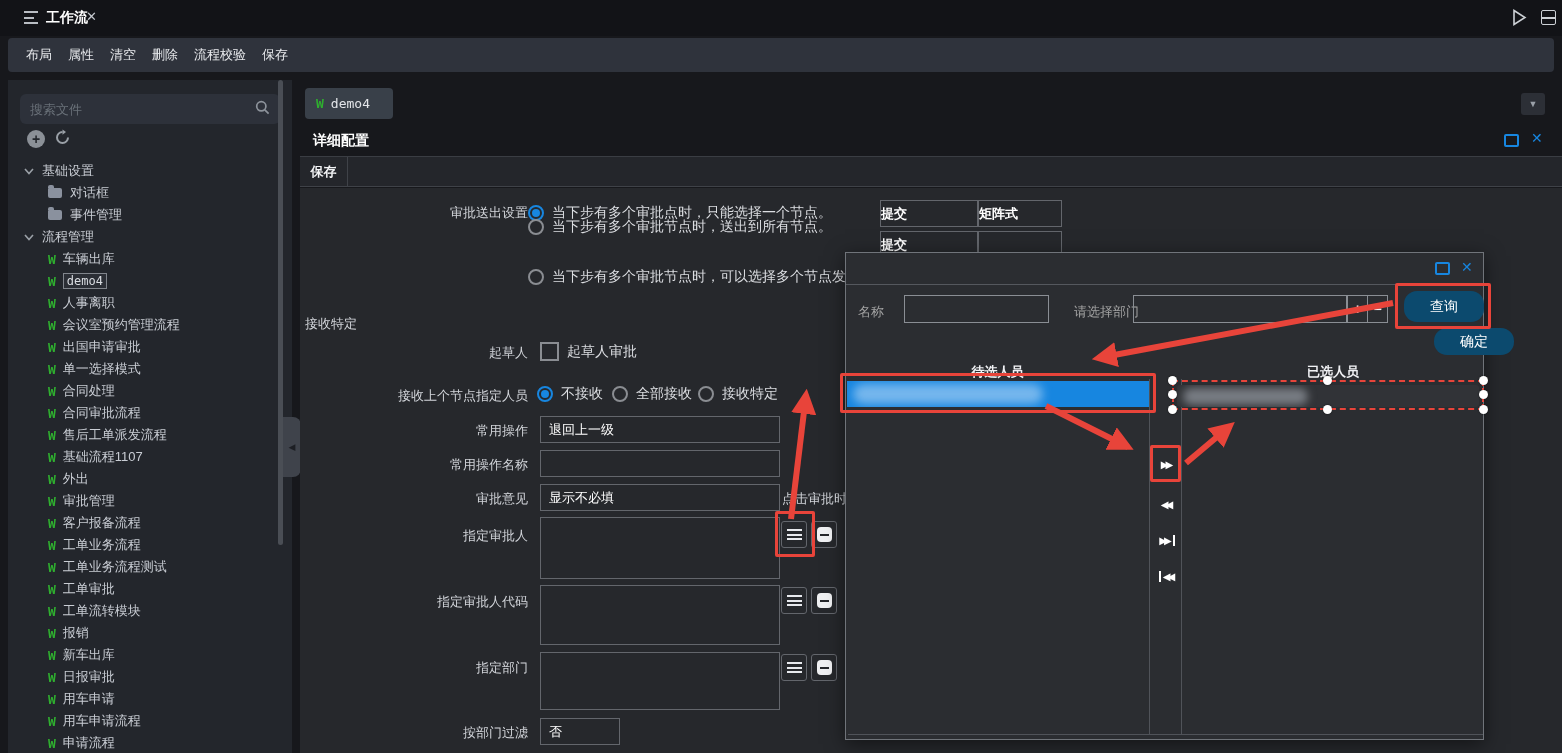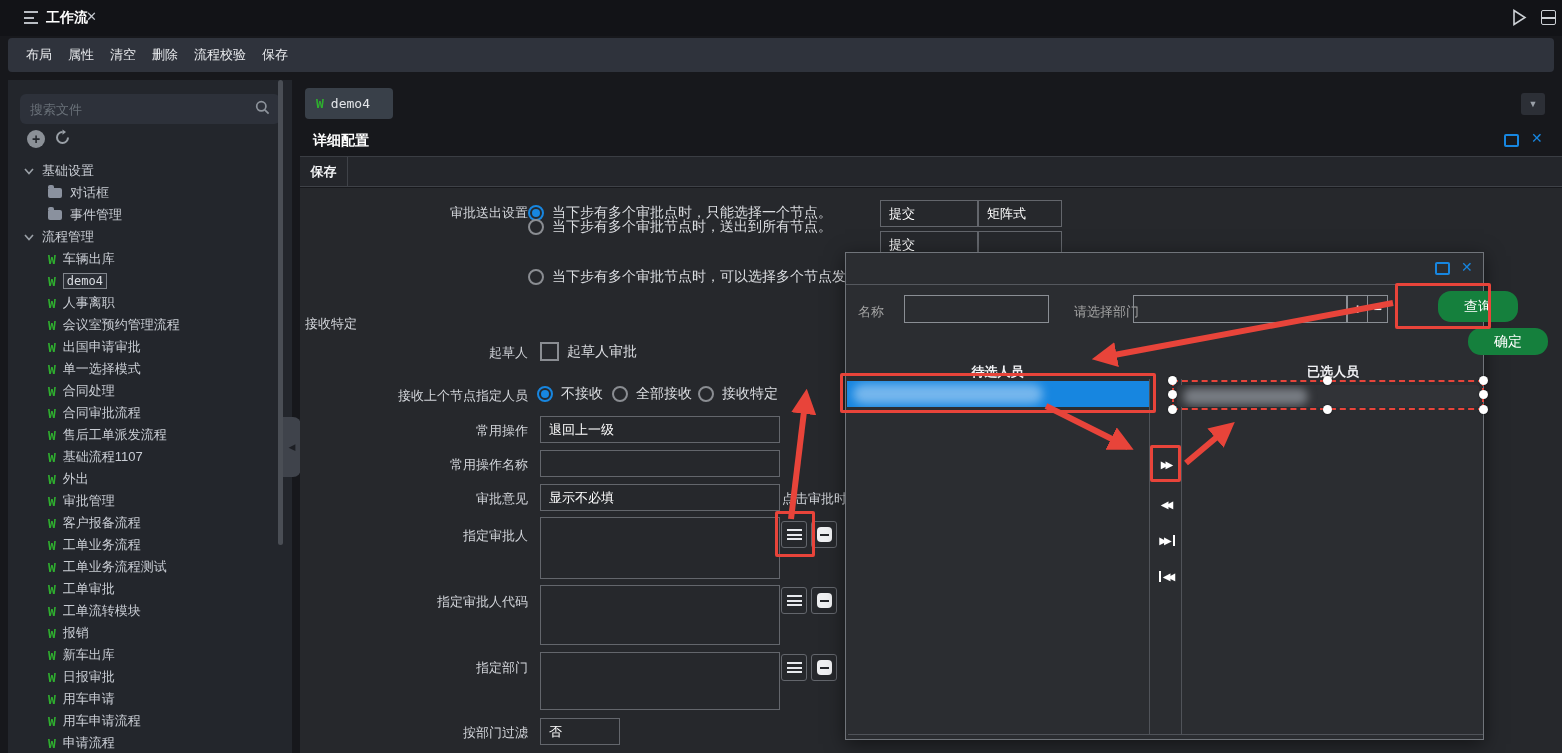--- a/index.html
+++ b/index.html
@@ -69,43 +69,43 @@
   .f-sec { position:absolute; left:5px; color:#d2d5da; font-size:13px; }
   .opt-lbl { color:#dcdee2; font-size:14px; white-space:nowrap; }
   .radio { width:16px; height:16px; border:2px solid #8a8d92; border-radius:50%; background:transparent; flex:none; }
   .radio.sel { border-color:#1786e0; position:relative; }
   .radio.sel::after { content:""; position:absolute; left:2px; top:2px; width:8px; height:8px; border-radius:50%; background:#1786e0; }
   .opt-row { position:absolute; display:flex; align-items:center; gap:8px; }
   .checkbox { width:19px; height:19px; border:2px solid #8a8d92; background:transparent; }
   .f-input { position:absolute; border:1px solid #63666c; background:transparent; color:#ffffff;
     font-size:13px; font-family:inherit; padding:12px 8px; outline:none; }
   .f-area { position:absolute; border:1px solid #63666c; background:transparent; }
-  .ddbox { position:absolute; border:1px solid #63666c; color:#ffffff; font-size:13px; font-weight:normal;
-    display:flex; align-items:center; padding-left:8px; }
+  .ddbox { position:absolute; border:1px solid #63666c; color:#ffffff; font-size:13px; font-weight:bold;
+    display:flex; align-items:center; padding-left:0; }
   .sq-btn { position:absolute; width:26px; height:27px; border:1px solid #63666c; border-radius:3px;
     display:flex; align-items:center; justify-content:center; }
   .list-ic { width:15px; height:11px; display:flex; flex-direction:column; justify-content:space-between; }
   .list-ic i { display:block; height:2px; background:#e8eaee; }
   .minus-ic { width:15px; height:15px; background:#f0f1f3; border-radius:4px; position:relative; }
   .minus-ic::after { content:""; position:absolute; left:3px; top:6.5px; width:9px; height:2px; background:#26282c; }
   .note-txt { position:absolute; color:#d2d5da; font-size:13px; white-space:nowrap; }
 
   
   #modal { left:845px; top:252px; width:639px; height:488px; background:#2b2d31; border:1px solid #70747a;
     box-shadow:0 4px 18px rgba(0,0,0,.5); z-index:20; }
   .m-titlebar { left:0; top:0; width:637px; height:32px; border-bottom:1px solid #55585e; }
   .m-max { left:589px; top:9px; width:15px; height:13px; border:2px solid #1786e0; border-radius:2px; }
   .m-close { left:615px; top:6px; color:#1786e0; font-size:14px; font-weight:bold; }
   .m-lbl { position:absolute; color:#a3a3a3; font-size:13px; white-space:nowrap; }
   .m-input { position:absolute; border:1px solid #8a8e94; background:transparent; color:#fff; font-size:13px;
     font-family:inherit; padding:0 7px; outline:none; }
   .pm-cell { position:absolute; width:21px; height:28px; border:1px solid #8a8e94; color:#f2f3f5;
     font-weight:bold; font-size:14px; display:flex; align-items:center; justify-content:center; }
-  .blue-btn { position:absolute; background:#15803d; color:#ffffff; font-size:14px; border:none; border-radius:13px;
-    display:flex; align-items:center; justify-content:center; cursor:pointer; font-family:inherit;margin-left:34px; }
+  .blue-btn { position:absolute; background:#0c4a6e; color:#ffffff; font-size:14px; border:none; border-radius:13px;
+    display:flex; align-items:center; justify-content:center; cursor:pointer; font-family:inherit; }
   .pane-hdr { position:absolute; color:#f0f1f4; font-size:13px; font-weight:bold; text-align:center; }
   .vline { position:absolute; width:1px; background:#505359; }
   .hline { position:absolute; height:1px; background:#505359; }
   .sel-row { left:1px; top:128px; width:302px; height:26px; background:#1786e0; overflow:hidden; }
   .sel-blur { position:absolute; left:6px; top:3px; width:190px; height:20px; border-radius:10px;
     background:rgba(195,222,248,.55); filter:blur(5px); }
   .r-row { left:331px; top:132px; width:302px; height:22px; background:#313337; border-radius:3px; overflow:hidden; }
   .r-blur { position:absolute; left:6px; top:3px; width:125px; height:17px; border-radius:9px;
     background:rgba(138,142,150,.8); filter:blur(4px); }
   .xfer { position:absolute; width:26px; height:22px; display:flex; align-items:center; justify-content:center;

